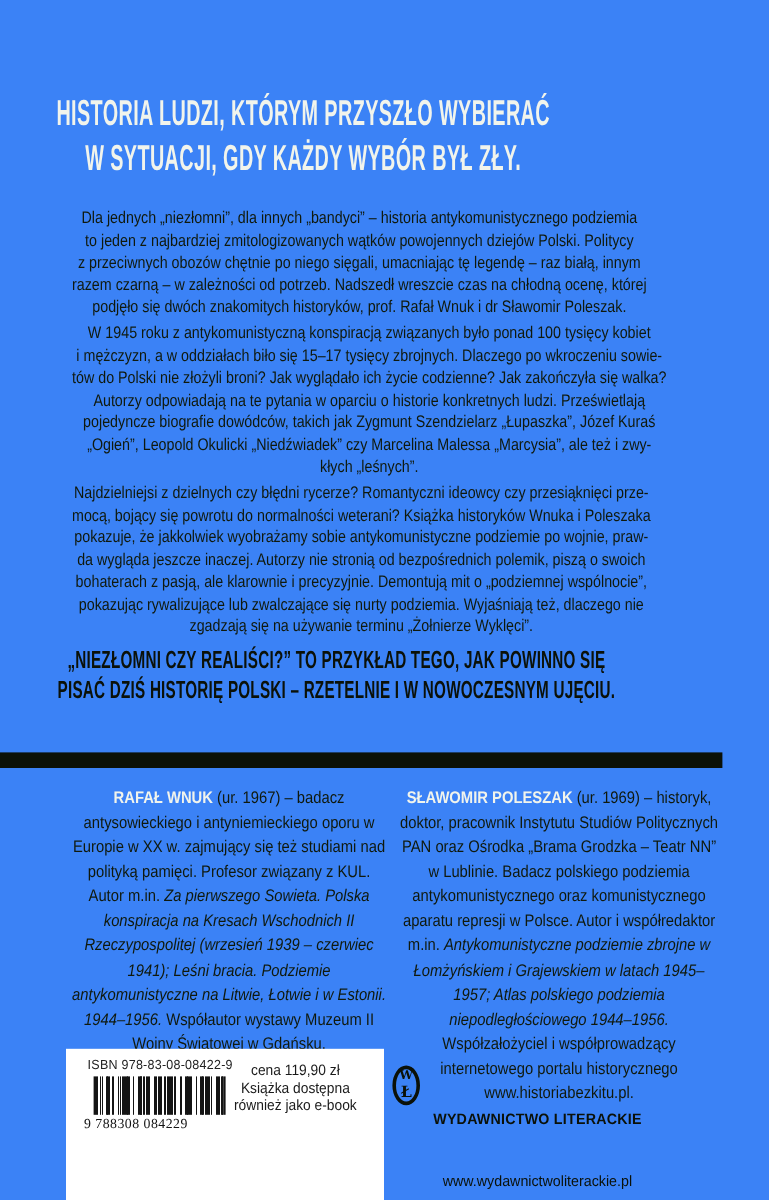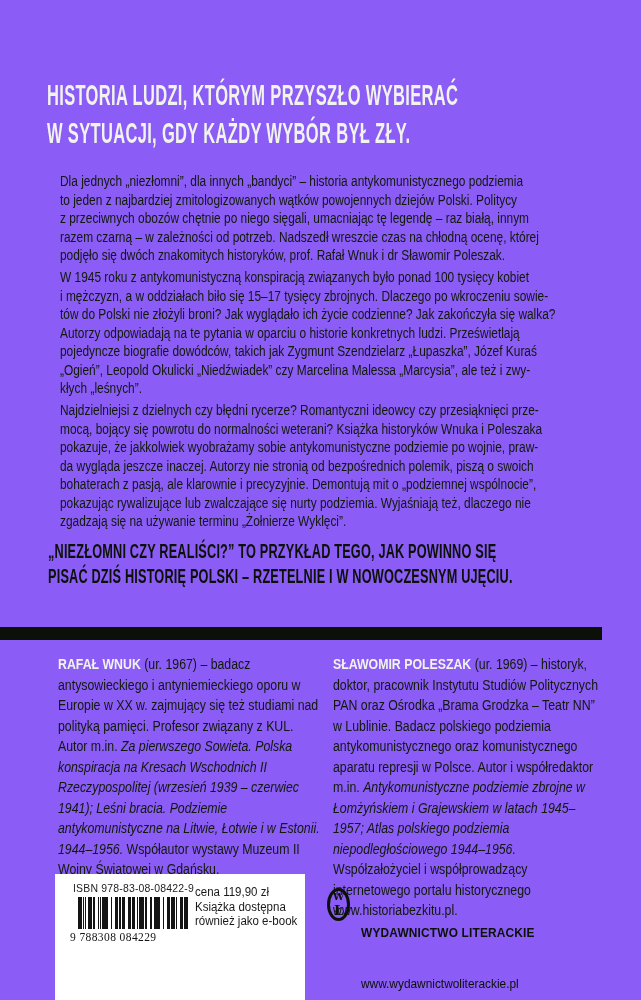--- a/index.html
+++ b/index.html
@@ -1,22 +1,23 @@
 <!DOCTYPE html>
 <html lang="pl"><head>
 <meta charset="utf-8">
 <style>
   html,body{margin:0;padding:0;background:#444;}
   .cover{
     position:relative;
     width:641px;height:1000px;
     margin:0 auto;
-    background:#8b5cf6;
+    background:#3b82f6;
     overflow:hidden;
     font-family:"Liberation Sans",sans-serif;
+    text-align:center;
   }
 
   .headline{
     position:absolute;left:47px;top:76px;
     color:#f1f4ec;font-weight:bold;font-size:30px;line-height:38px;
     letter-spacing:0.6px;white-space:pre;
     transform:scaleX(0.55);transform-origin:0 0;
   }
   .para{
     position:absolute;left:60px;
@@ -47,20 +48,21 @@
   }
   #bio-left{left:58px}
   #bio-right{left:333px}
   .bio .b{font-weight:bold}
   .bio .w{color:#f1f4ec}
   .bio .i{font-style:italic}
 
   .panel{
     position:absolute;left:55px;top:874px;width:250px;height:126px;
     background:#ffffff;
+    padding-left:15px;
   }
   .isbn{
     position:absolute;left:18px;top:8px;
     font-size:11px;color:#222;letter-spacing:0.2px;white-space:pre;
     transform:scaleX(0.95);transform-origin:0 0;
   }
   .bars{
     position:absolute;left:23px;top:23px;width:106px;height:32px;
     background:
       repeating-linear-gradient(90deg,#141414 0 2px,transparent 2px 5px,#141414 5px 6px,transparent 6px 9px,#141414 9px 12px,transparent 12px 13px),

